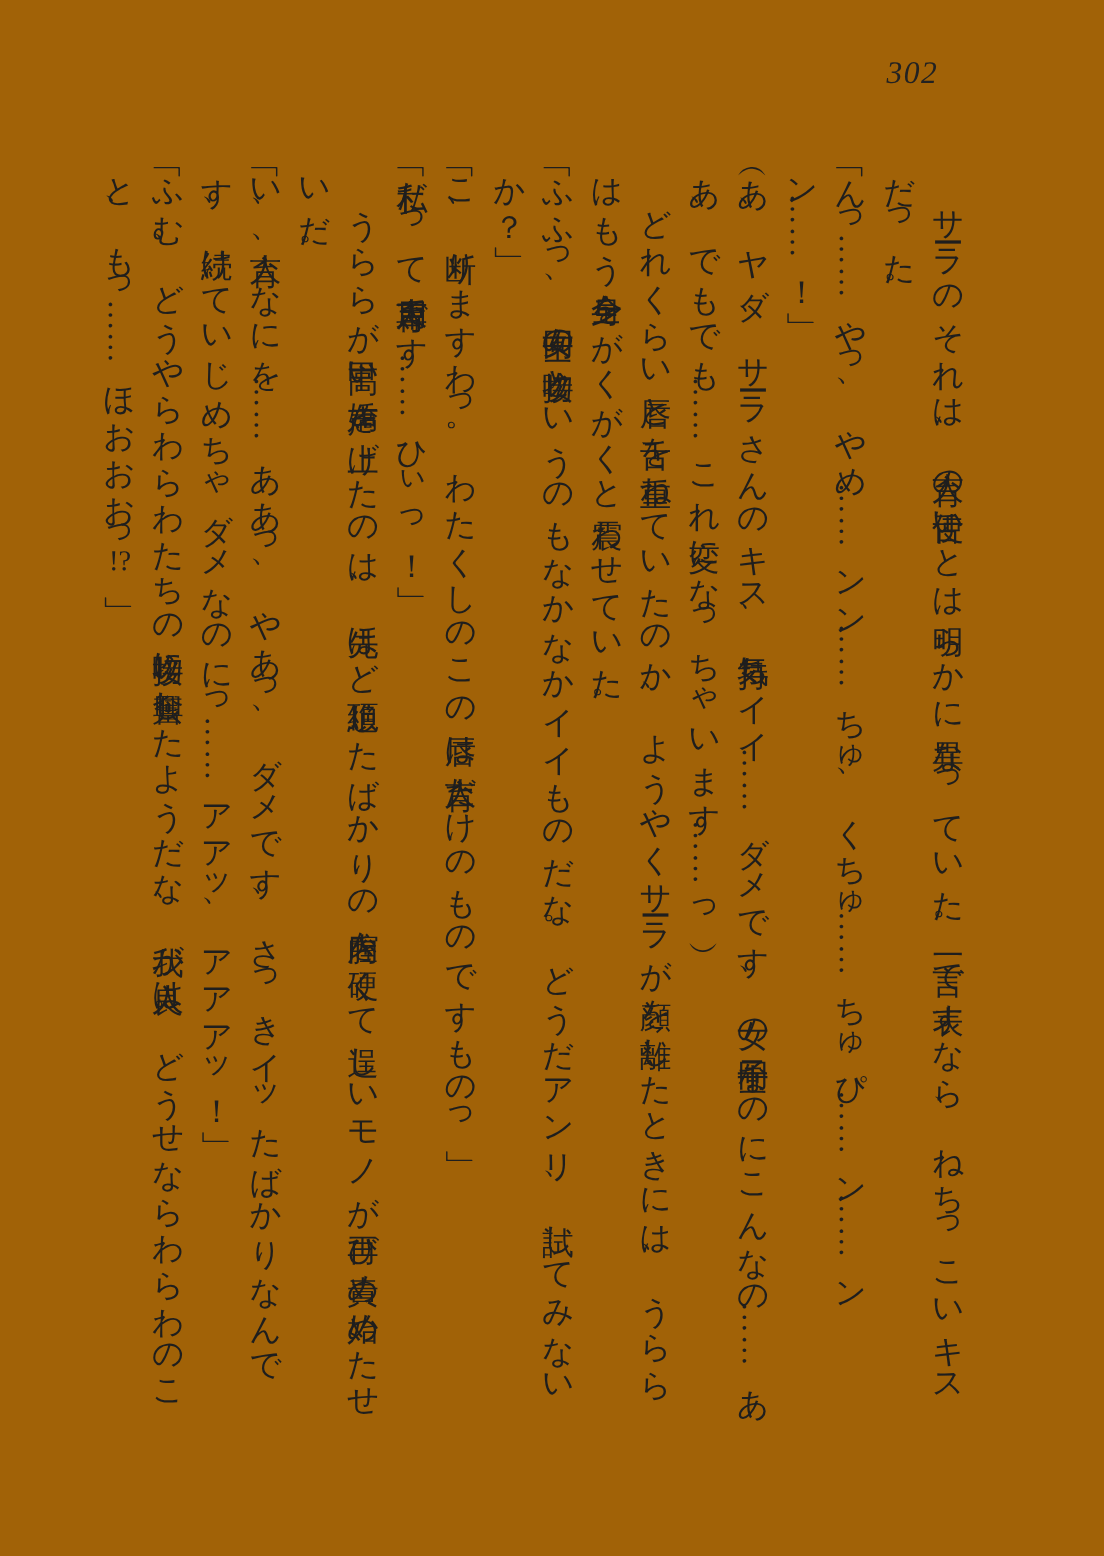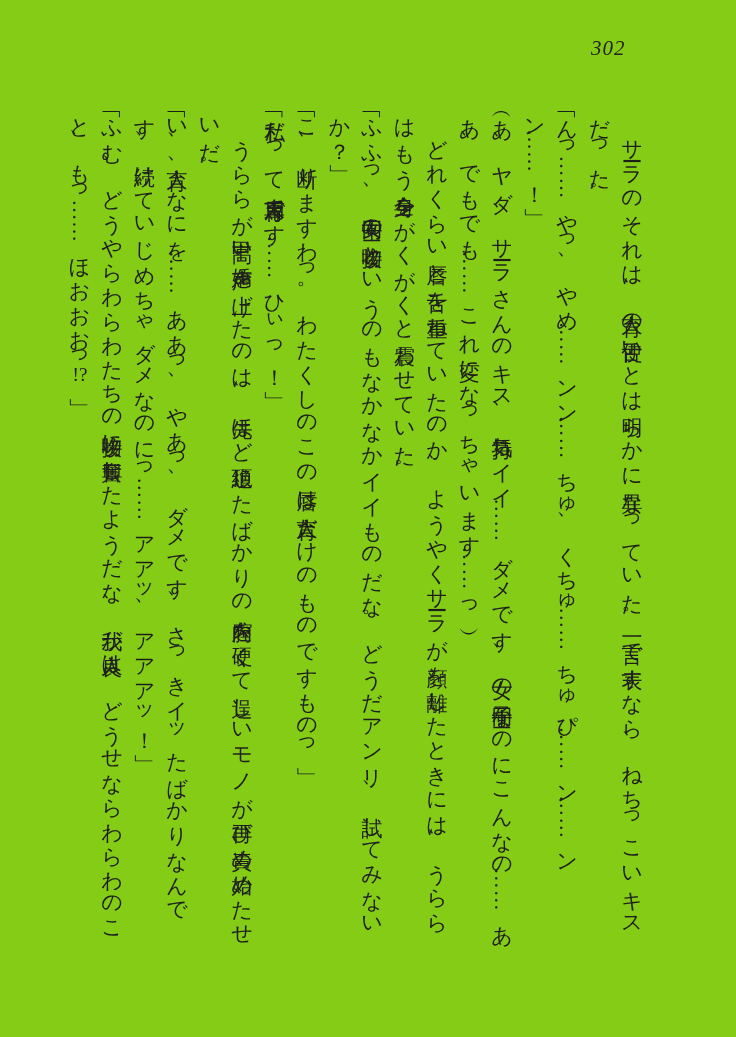--- a/index.html
+++ b/index.html
@@ -3,21 +3,21 @@
 <meta charset="utf-8">
 <style>
   html, body {
     margin: 0;
     padding: 0;
   }
   .page {
     position: relative;
     width: 736px;
     height: 1037px;
-    background: #84cc16;
+    background: #a16207;
     overflow: hidden;
     font-family: "Liberation Serif", "DejaVu Serif", serif;
   }
   .page-number {
     position: absolute;
     left: 591px;
     top: 36px;
     font-size: 21px;
     font-style: italic;
     letter-spacing: 1px;

